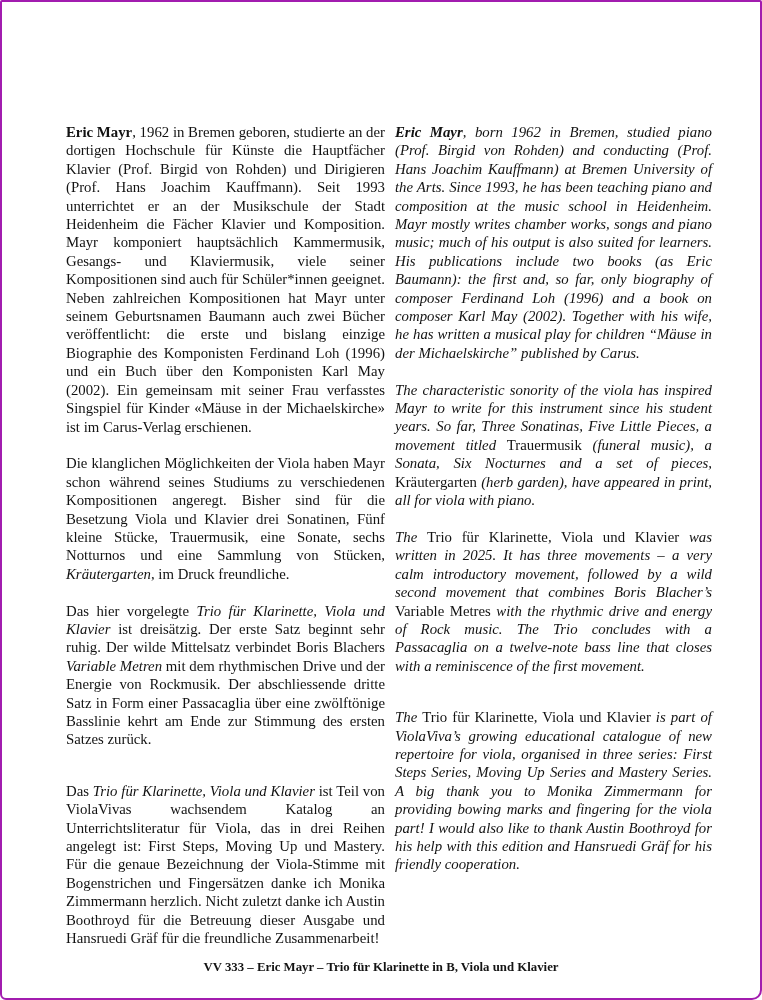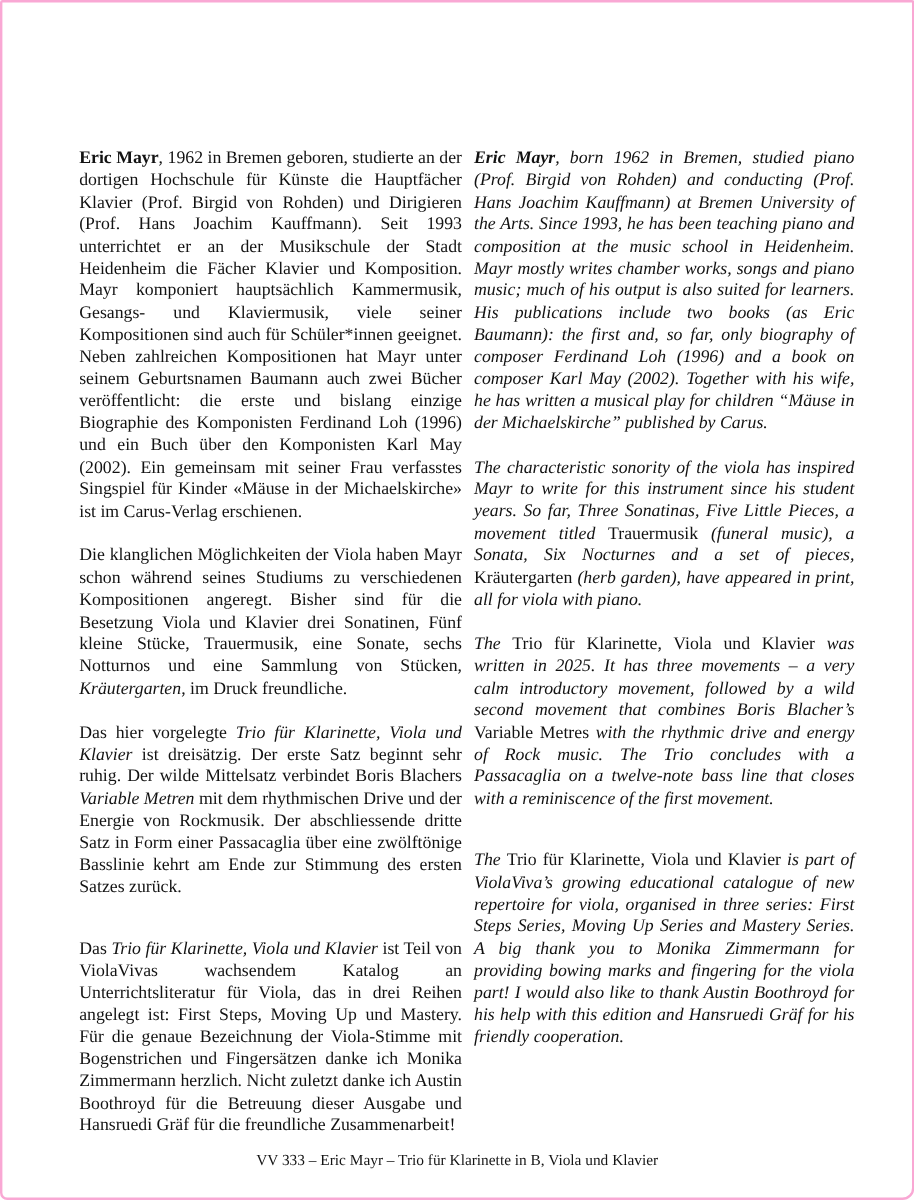--- a/index.html
+++ b/index.html
@@ -6,21 +6,21 @@
     margin: 0;
     padding: 0;
     background: #ffffff;
   }
   .page {
     position: relative;
     width: 762px;
     height: 1000px;
     background: #ffffff;
     box-sizing: border-box;
-    border: 2px solid #f9a8d4;
+    border: 2px solid #a21caf;
     border-radius: 2px 2px 10px 6px;
     overflow: hidden;
     font-family: "Liberation Serif", "DejaVu Serif", serif;
     color: #121212;
   }
   .content {
     position: absolute;
     left: 64px;
     top: 121px;
     width: 646px;
@@ -50,20 +50,21 @@
   .seg-bi { font-weight: bold; font-style: italic; }
   .footer {
     position: absolute;
     left: 0;
     bottom: 22px;
     width: 100%;
     text-align: center;
     font-size: 12.8px;
     line-height: 18px;
     color: #141414;
+    font-weight: bold;
   }
 </style>
 </head>
 <body>
 
 <div class="page">
   <div class="content">
     <div class="col col-german">
         <p><span class="seg-b">Eric Mayr</span><span>, 1962 in Bremen geboren, studierte an der dortigen Hochschule für Künste die Hauptfächer Klavier (Prof. Birgid von Rohden) und Dirigieren (Prof. Hans Joachim Kauffmann). Seit 1993 unterrichtet er an der Musikschule der Stadt Heidenheim die Fächer Klavier und Komposition. Mayr komponiert hauptsächlich Kammermusik, Gesangs- und Klaviermusik, viele seiner Kompositionen sind auch für Schüler*innen geeignet. Neben zahlreichen Kompositionen hat Mayr unter seinem Geburtsnamen Baumann auch zwei Bücher veröffentlicht: die erste und bislang einzige Biographie des Komponisten Ferdinand Loh (1996) und ein Buch über den Komponisten Karl May (2002). Ein gemeinsam mit seiner Frau verfasstes Singspiel für Kinder «Mäuse in der Michaelskirche» ist im Carus-Verlag erschienen.</span></p>
         <p><span>Die klanglichen Möglichkeiten der Viola haben Mayr schon während seines Studiums zu verschiedenen Kompositionen angeregt. Bisher sind für die Besetzung Viola und Klavier drei Sonatinen, Fünf kleine Stücke, Trauermusik, eine Sonate, sechs Notturnos und eine Sammlung von Stücken, </span><span class="seg-i">Kräutergarten</span><span>, im Druck freundliche.</span></p>

